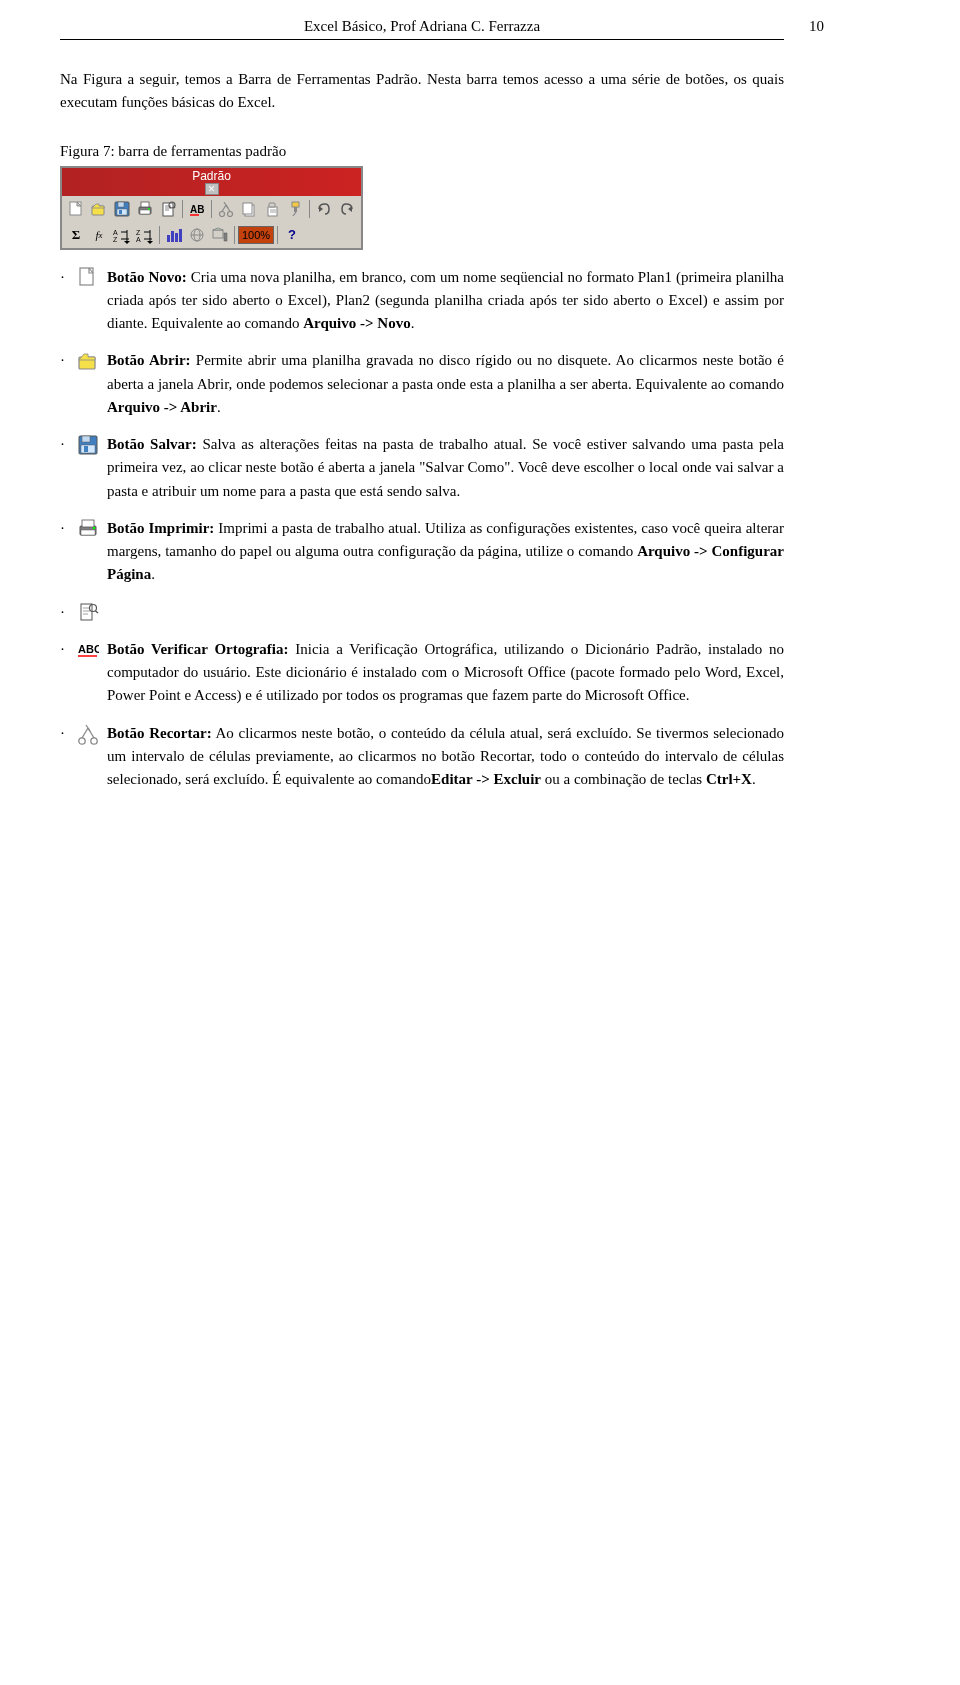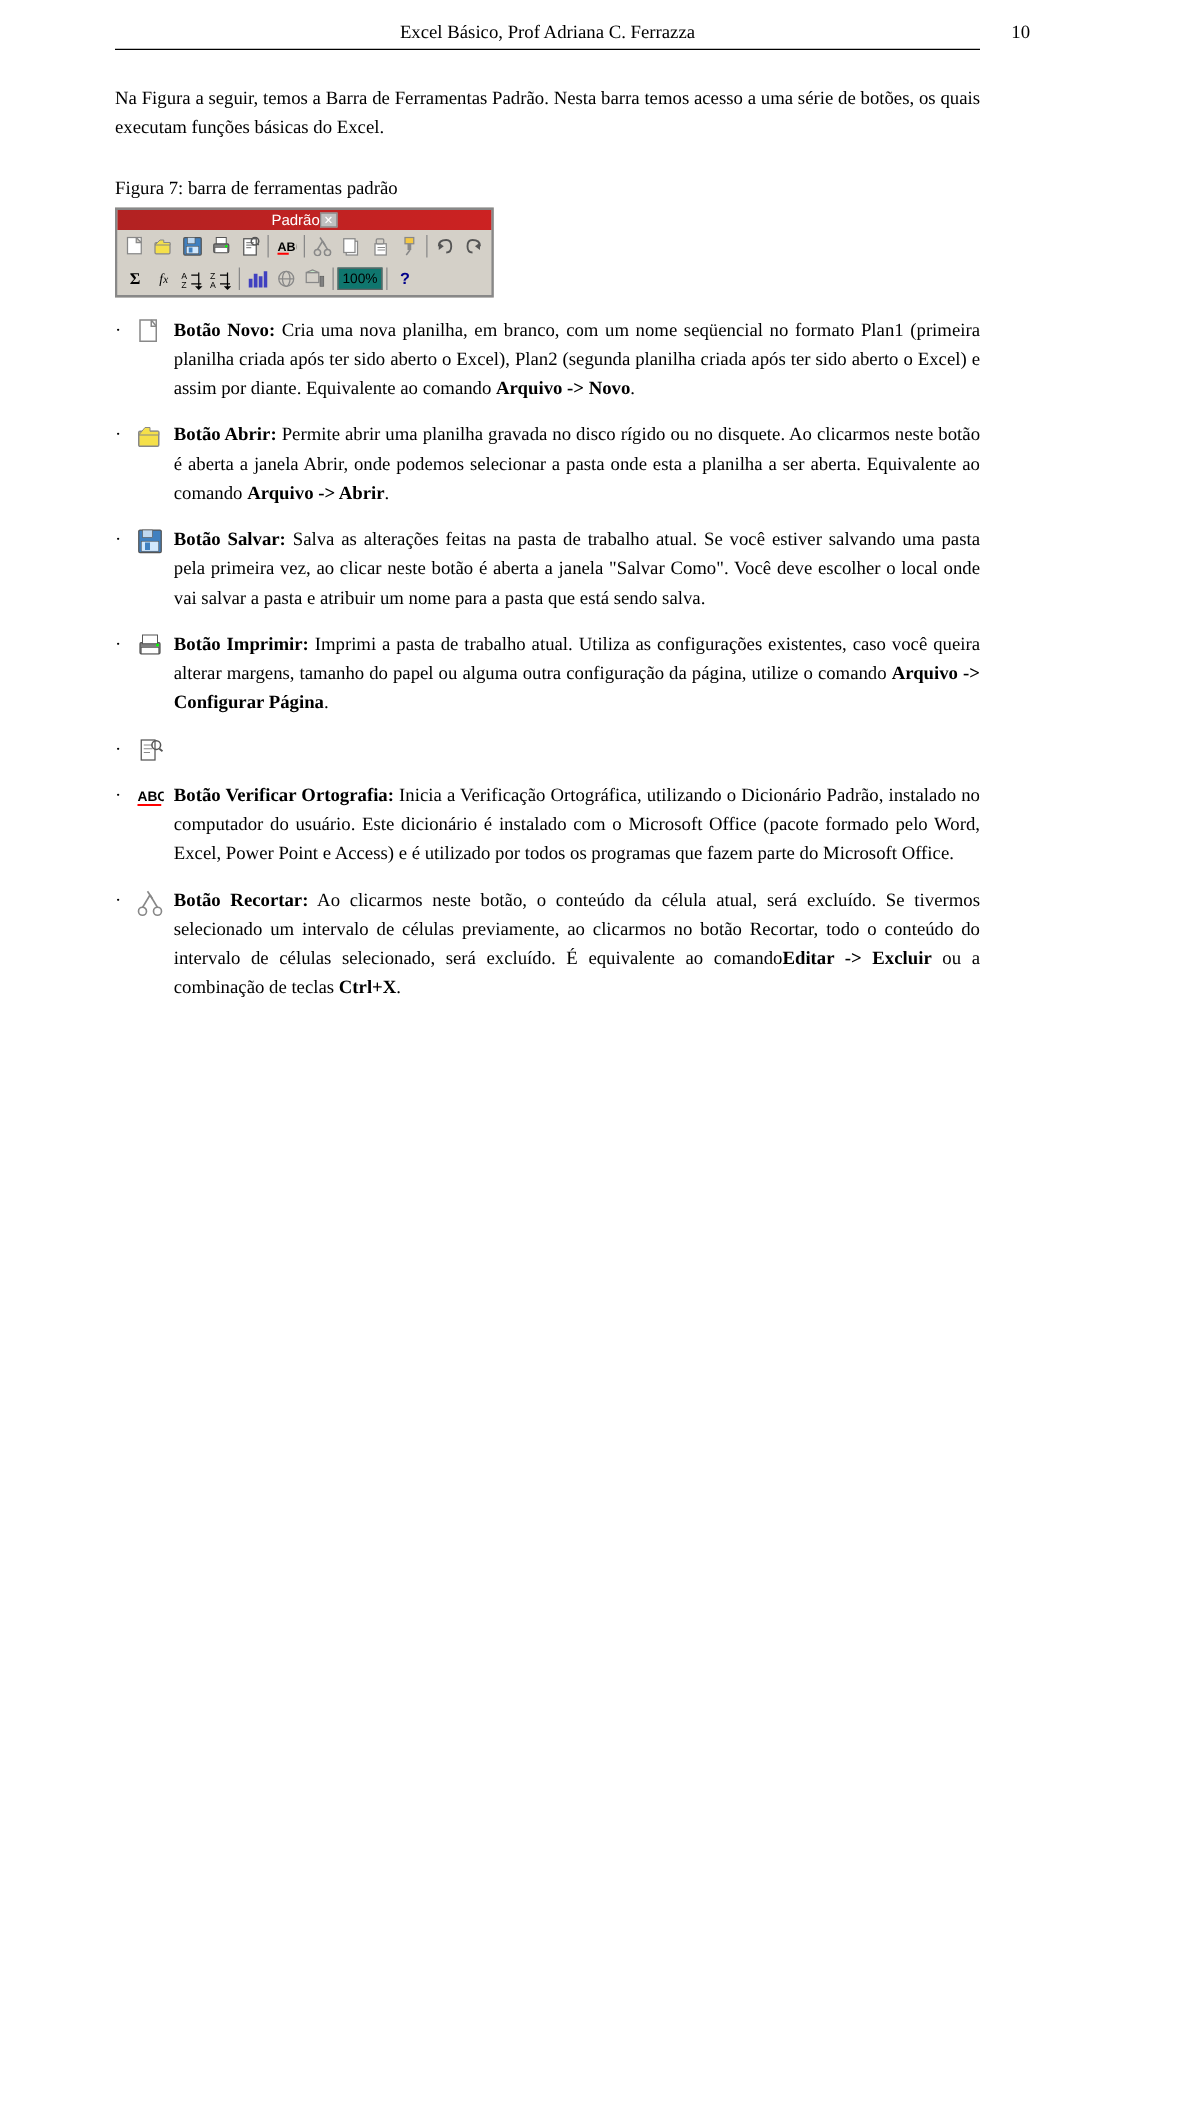--- a/index.html
+++ b/index.html
@@ -8,21 +8,21 @@
       font-family: "Times New Roman", Times, serif;
       font-size: 15px;
       color: #000;
       width: 960px;
       min-height: 1685px;
       position: relative;
     }
     .page {
       width: 844px;
       min-height: 1685px;
-      padding: 18px 60px 40px 92px;
+      padding: 18px 60px 40px 60px;
       position: relative;
     }
     .header {
       text-align: center;
       font-size: 15px;
       border-bottom: 1px solid #000;
       padding-bottom: 4px;
       margin-bottom: 28px;
     }
     .page-number {
@@ -88,22 +88,23 @@
       background: #d4d0c8;
       margin-bottom: 6px;
     }
     .toolbar-titlebar {
       background: linear-gradient(to right, #b22222, #cc2222);
       color: white;
       font-size: 12px;
       font-family: Arial, sans-serif;
       padding: 1px 4px;
       display: flex;
-      justify-content: center;
-      align-items: center;
+      justify-content: flex-start;
+      align-items: center;
+      flex-direction: column;
     }
     .toolbar-titlebar .close-btn {
       background: #c0c0c0;
       border: 1px solid #888;
       width: 14px;
       height: 12px;
       font-size: 9px;
       display: flex;
       align-items: center;
       justify-content: center;
@@ -129,21 +130,21 @@
       cursor: pointer;
       position: relative;
     }
     .tb-sep {
       width: 1px;
       height: 18px;
       background: #888;
       margin: 0 2px;
     }
     .tb-percent {
-      background: #0f766e;
+      background: #c2410c;
       border: 1px solid #666;
       font-size: 11px;
       font-family: Arial, sans-serif;
       width: 36px;
       height: 18px;
       display: flex;
       align-items: center;
       justify-content: center;
     }
   </style>

